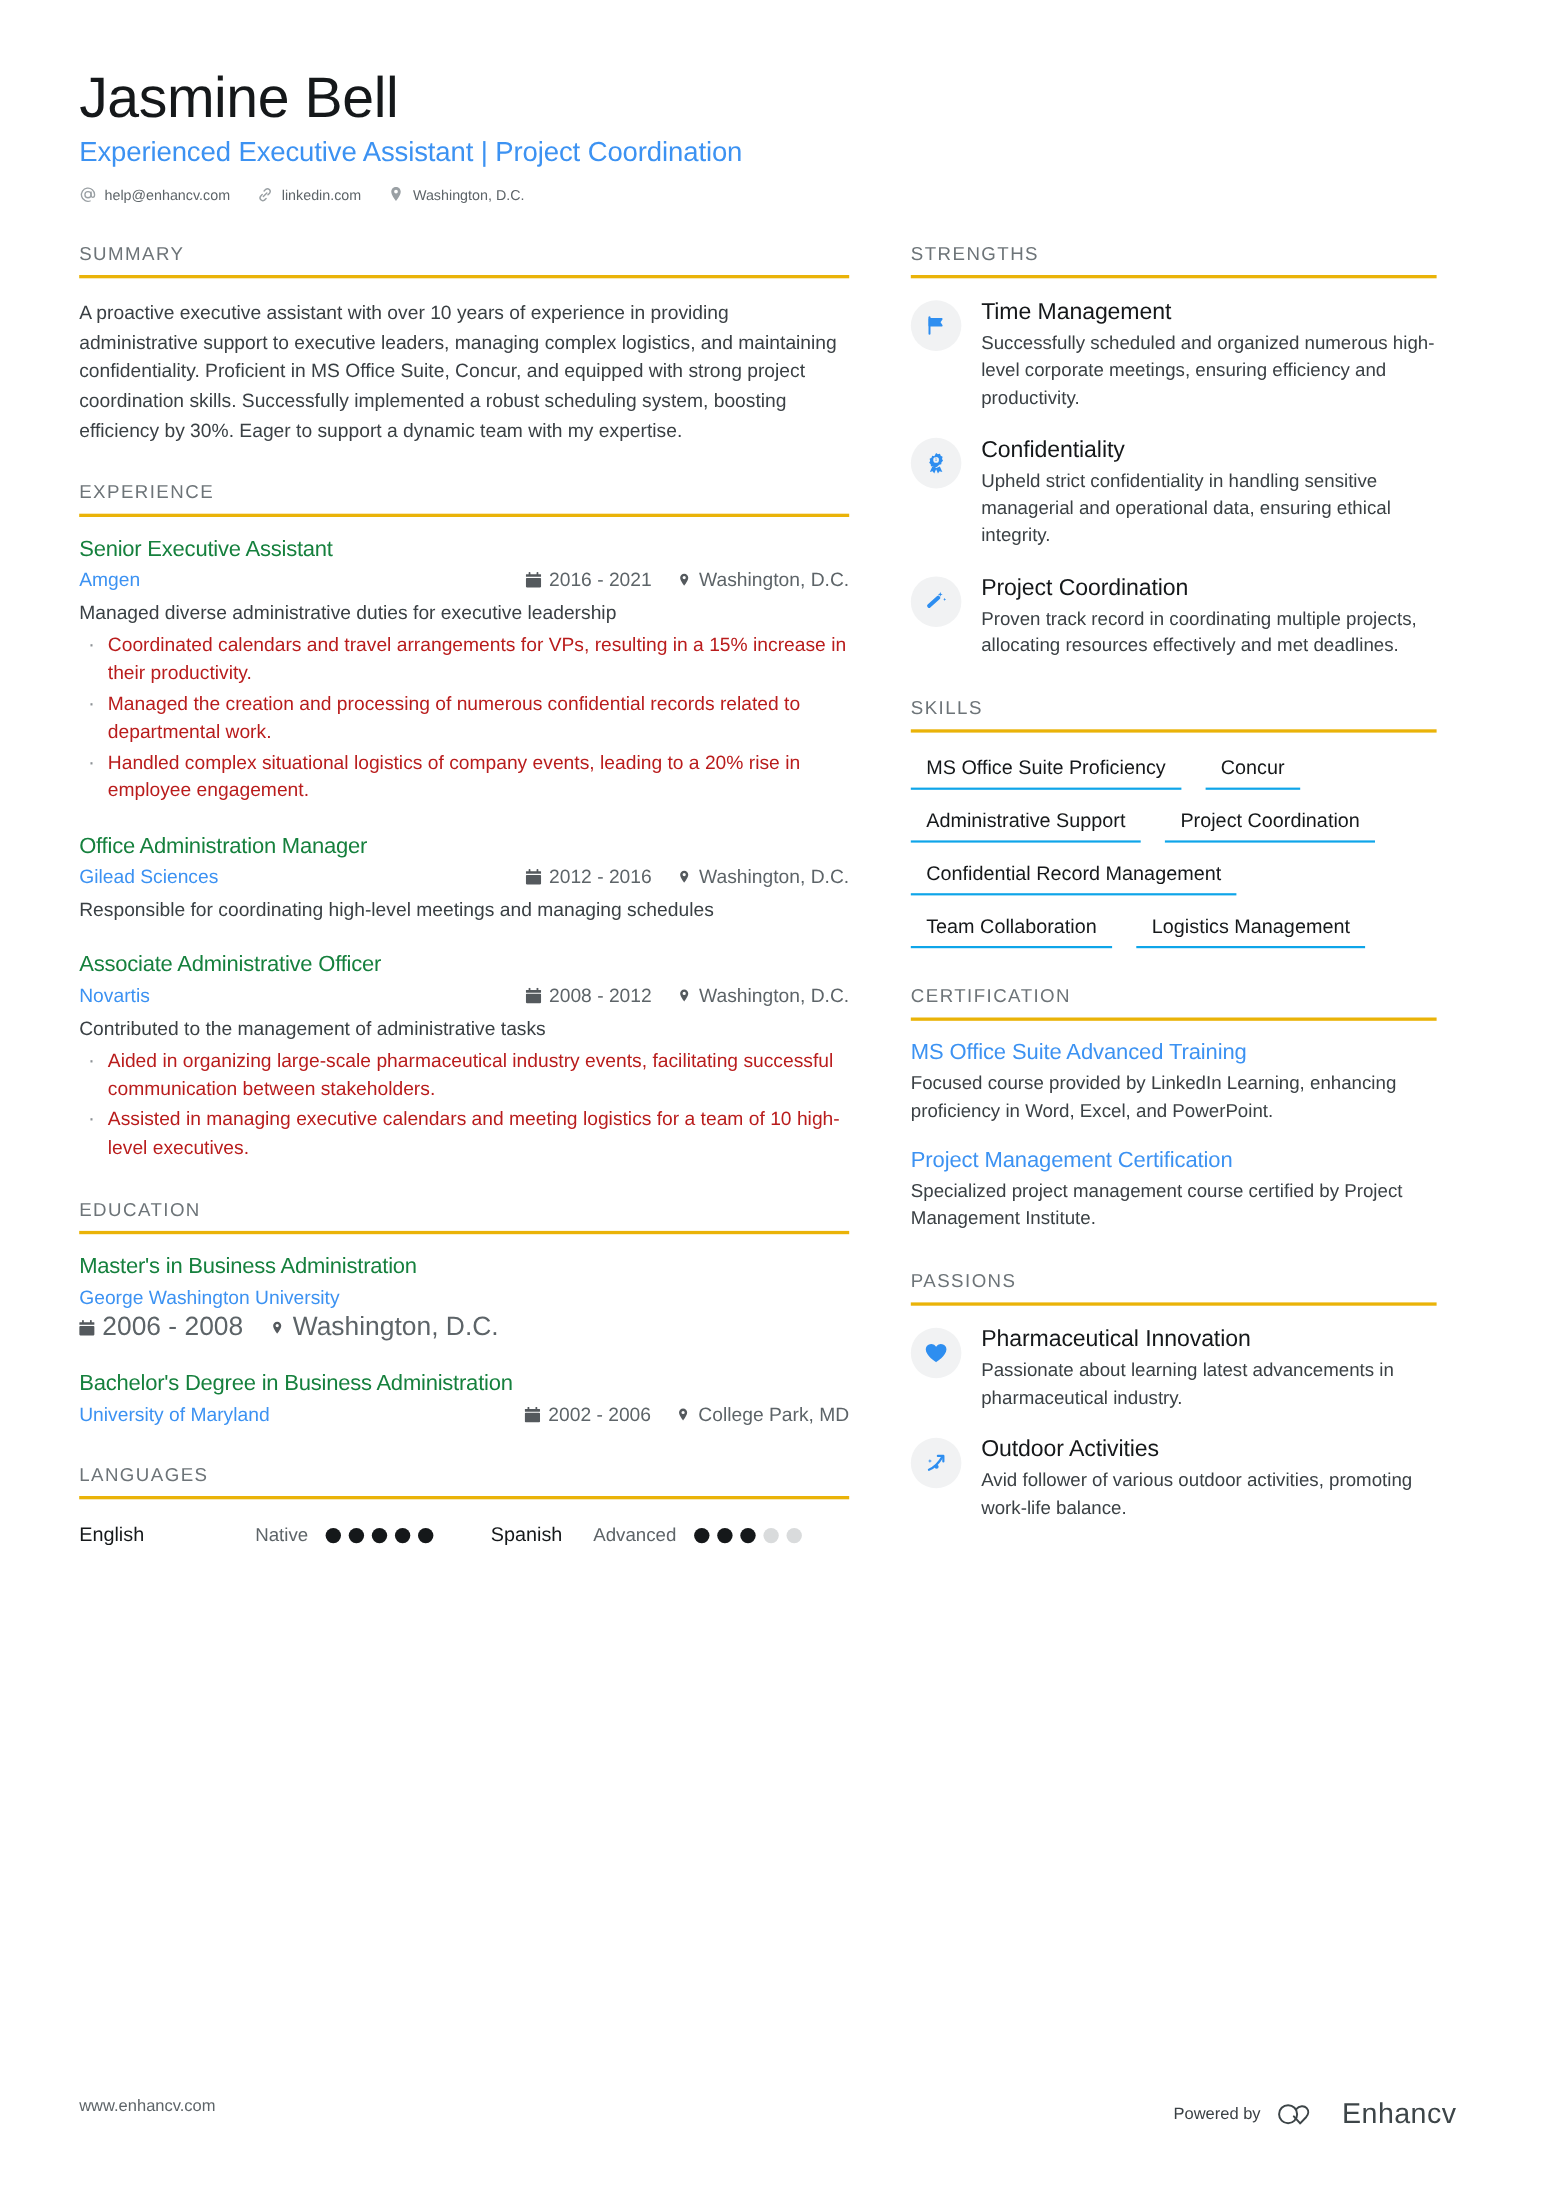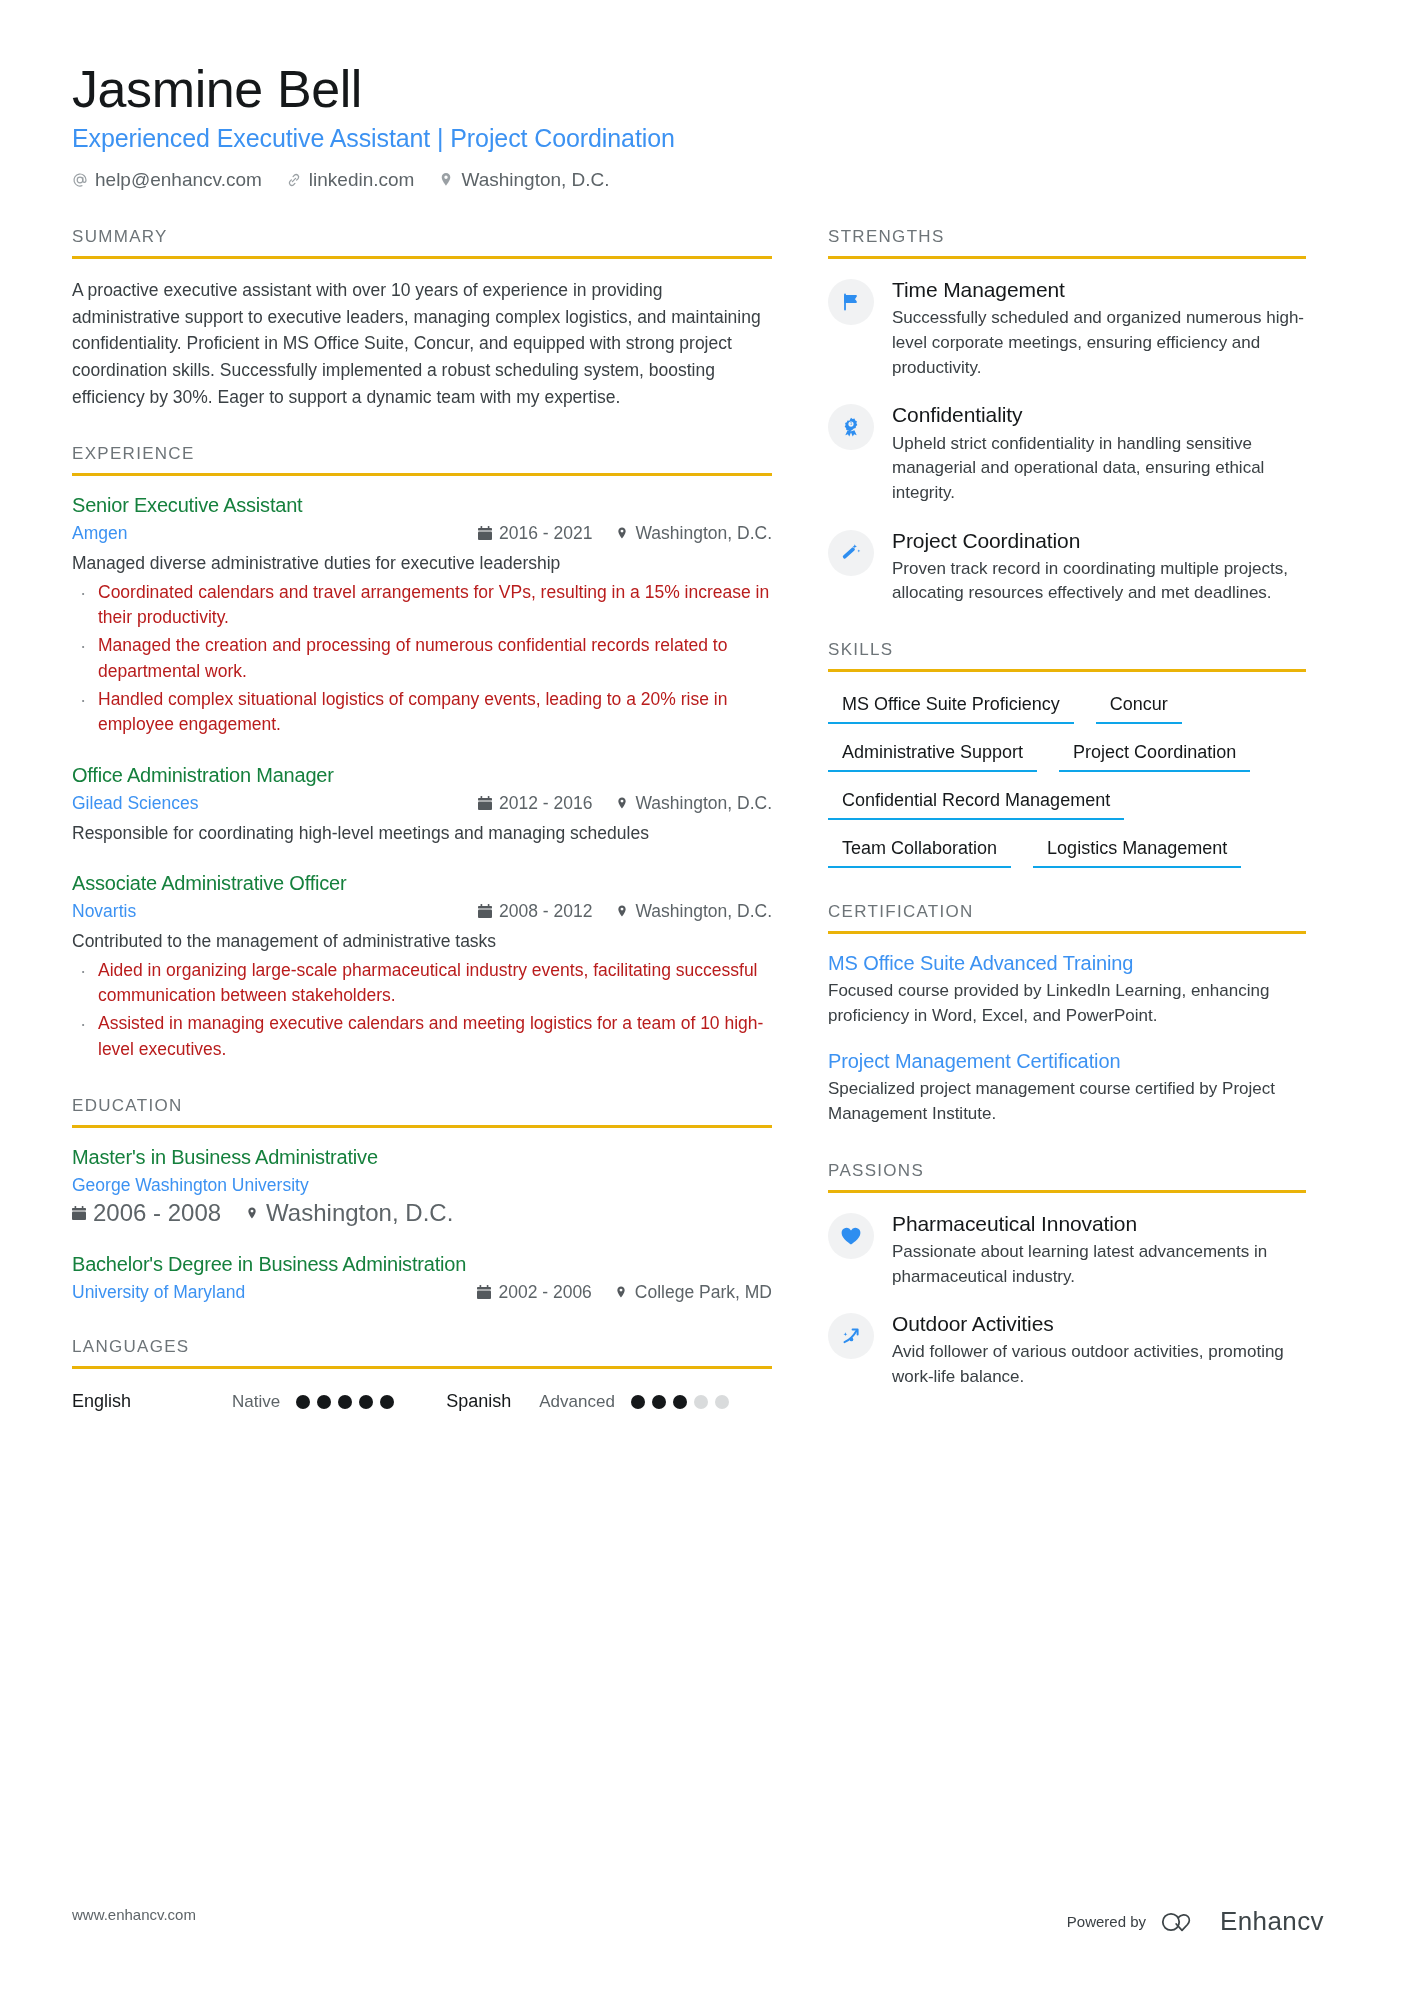--- a/index.html
+++ b/index.html
@@ -30,21 +30,21 @@
     font-weight: 400;
     color: #3c92f2;
     margin-top: 6px;
     letter-spacing: -0.1px;
   }
   .hdr-contacts {
     display: flex;
     align-items: center;
     gap: 24px;
     margin-top: 16px;
-    font-size: 19px;
+    font-size: 13px;
     color: #5d6468;
   }
   .contact {
     display: flex;
     align-items: center;
     gap: 7px;
     white-space: nowrap;
   }
   .contact .ic {
     display: inline-flex;
@@ -382,21 +382,21 @@
           </div>
 
         </div>
       </div>
 
       <div class="sec">
         <div class="sec-title">EDUCATION</div>
         <div class="sec-body">
 
           <div class="entry">
-            <div class="entry-title">Master's in Business Administrative</div>
+            <div class="entry-title">Master's in Business Administration</div>
             <div class="entry-meta" style="margin-bottom:2px;">
               <span class="entry-org">George Washington University</span>
             </div>
             <div class="edu-meta-row">
               <span class="meta-bit">
                 <span class="ic">
                   <svg width="14" height="15" viewBox="0 0 14 15" fill="currentColor">
                       <rect x="0" y="2" width="14" height="2.4" rx="0.4"></rect>
                       <rect x="0" y="5.4" width="14" height="8.6" rx="1"></rect>
                       <rect x="2.6" y="0" width="1.6" height="3" rx="0.6"></rect>

